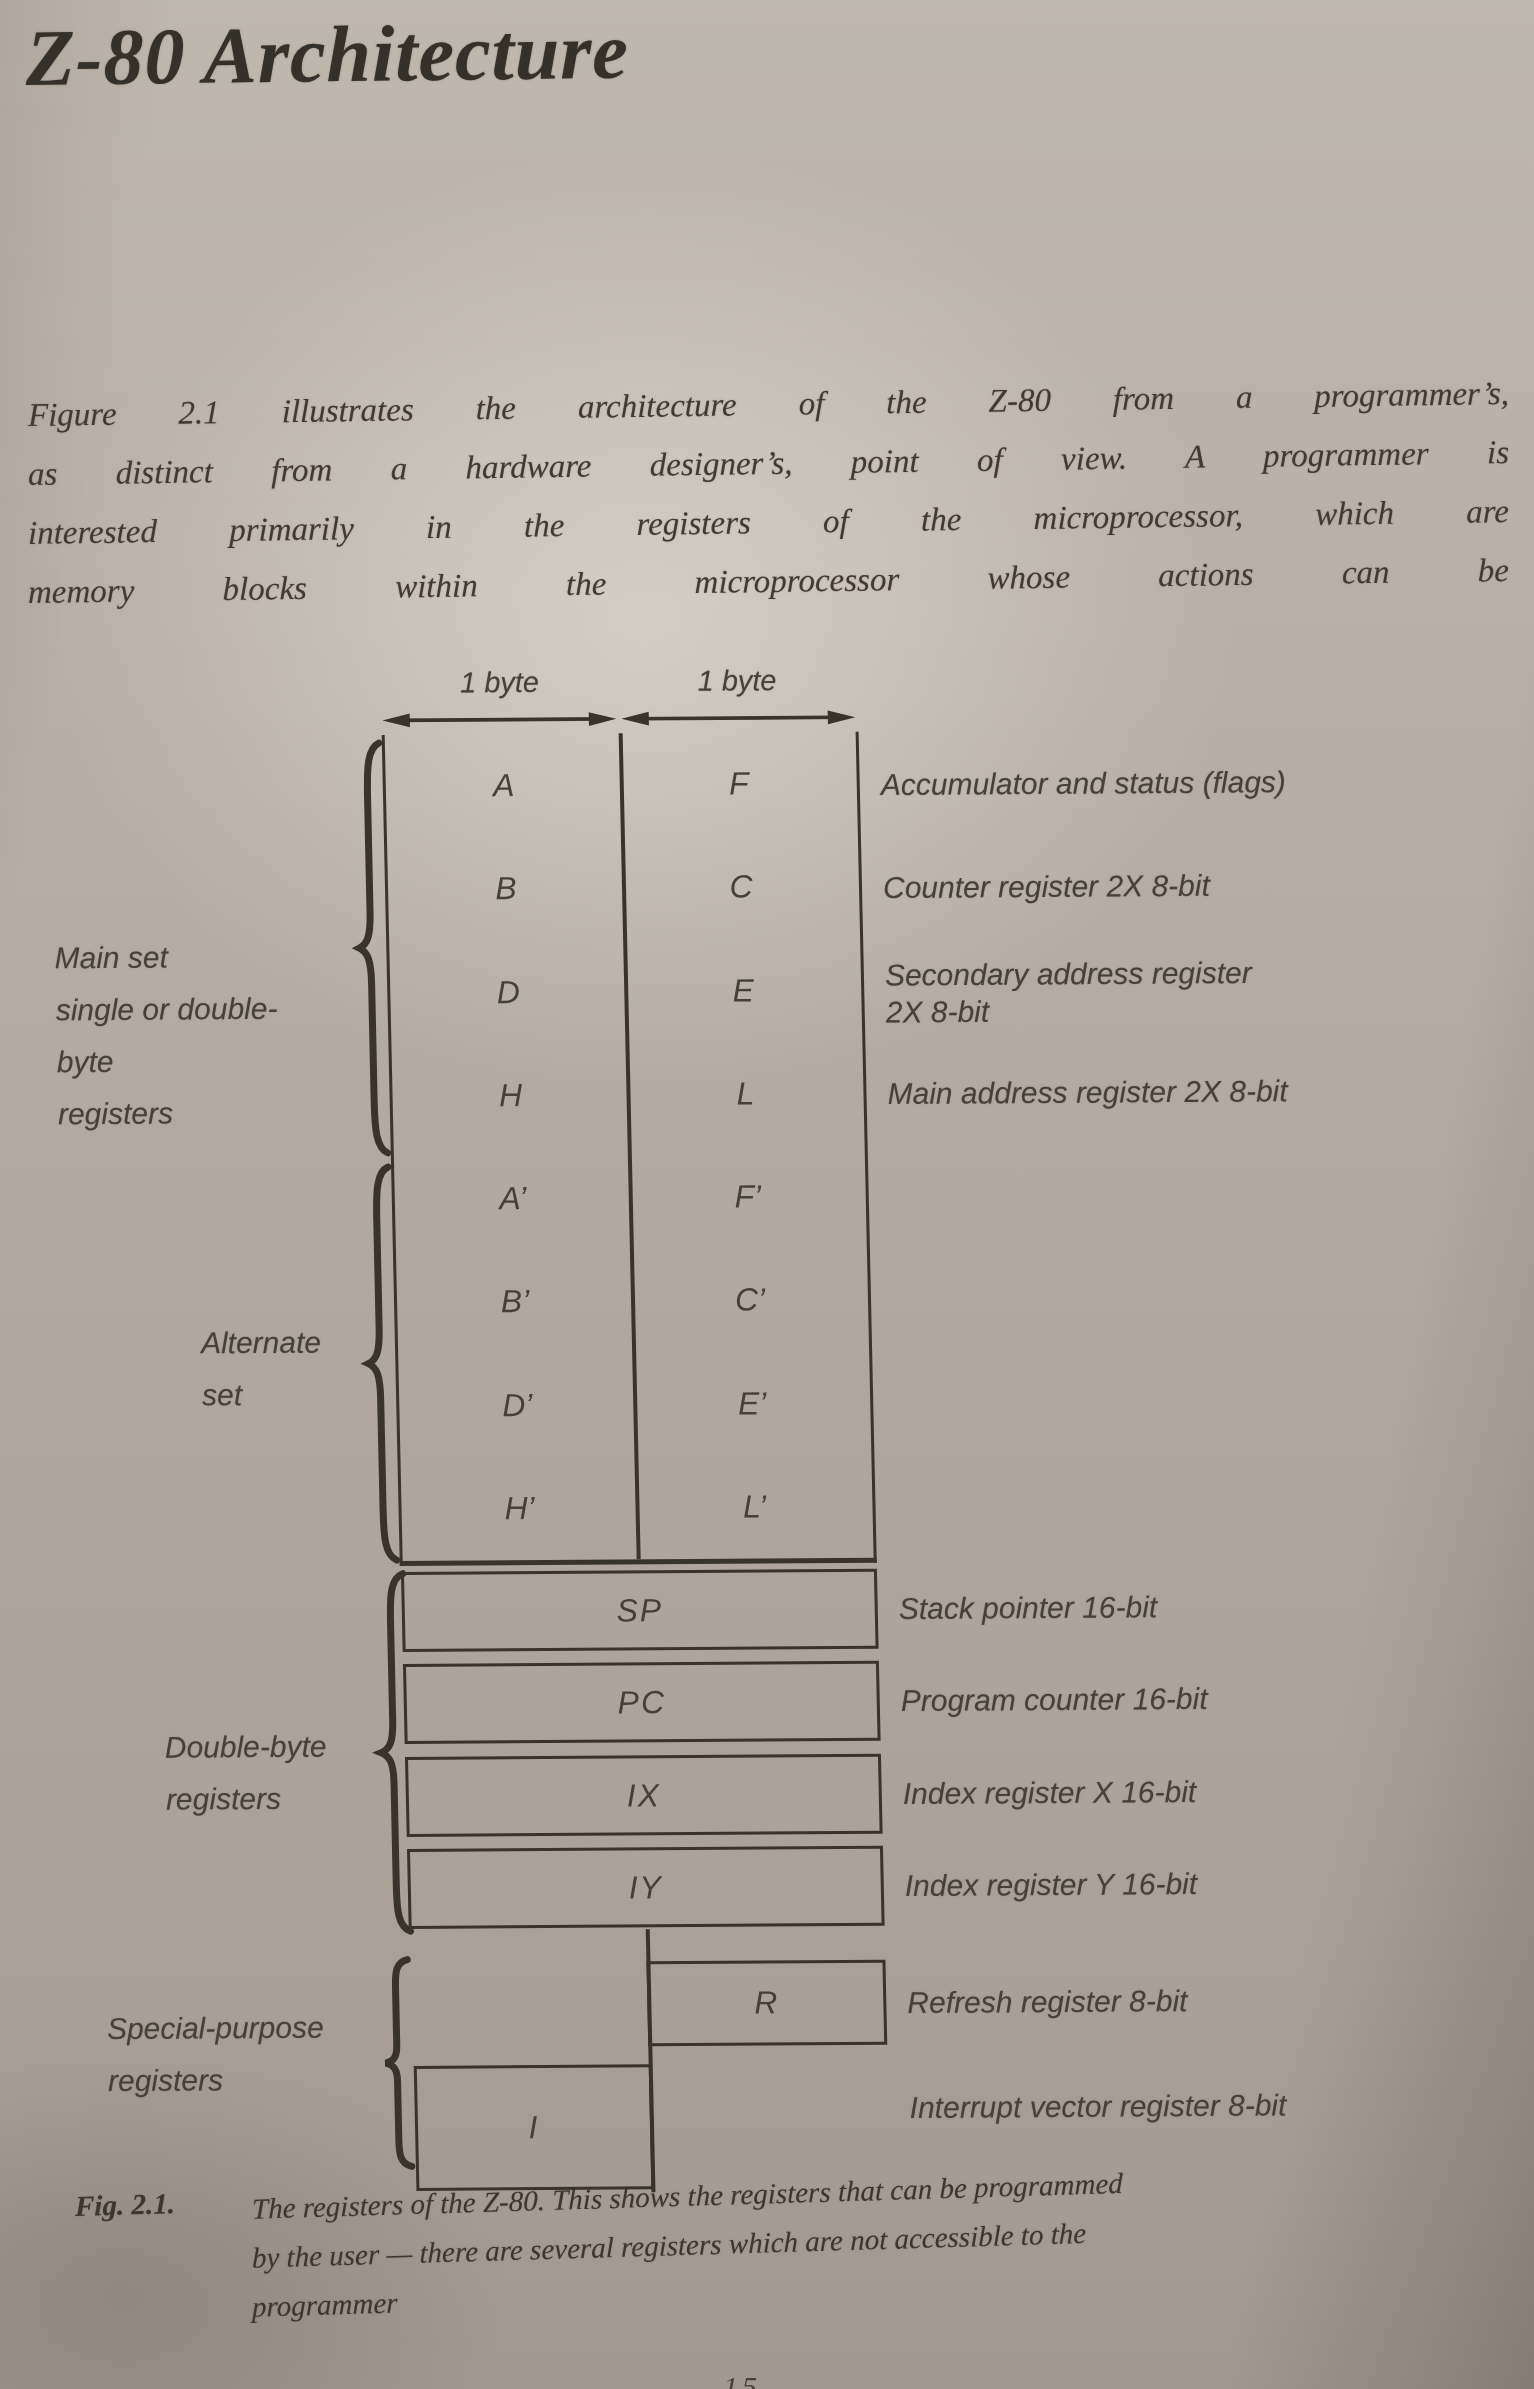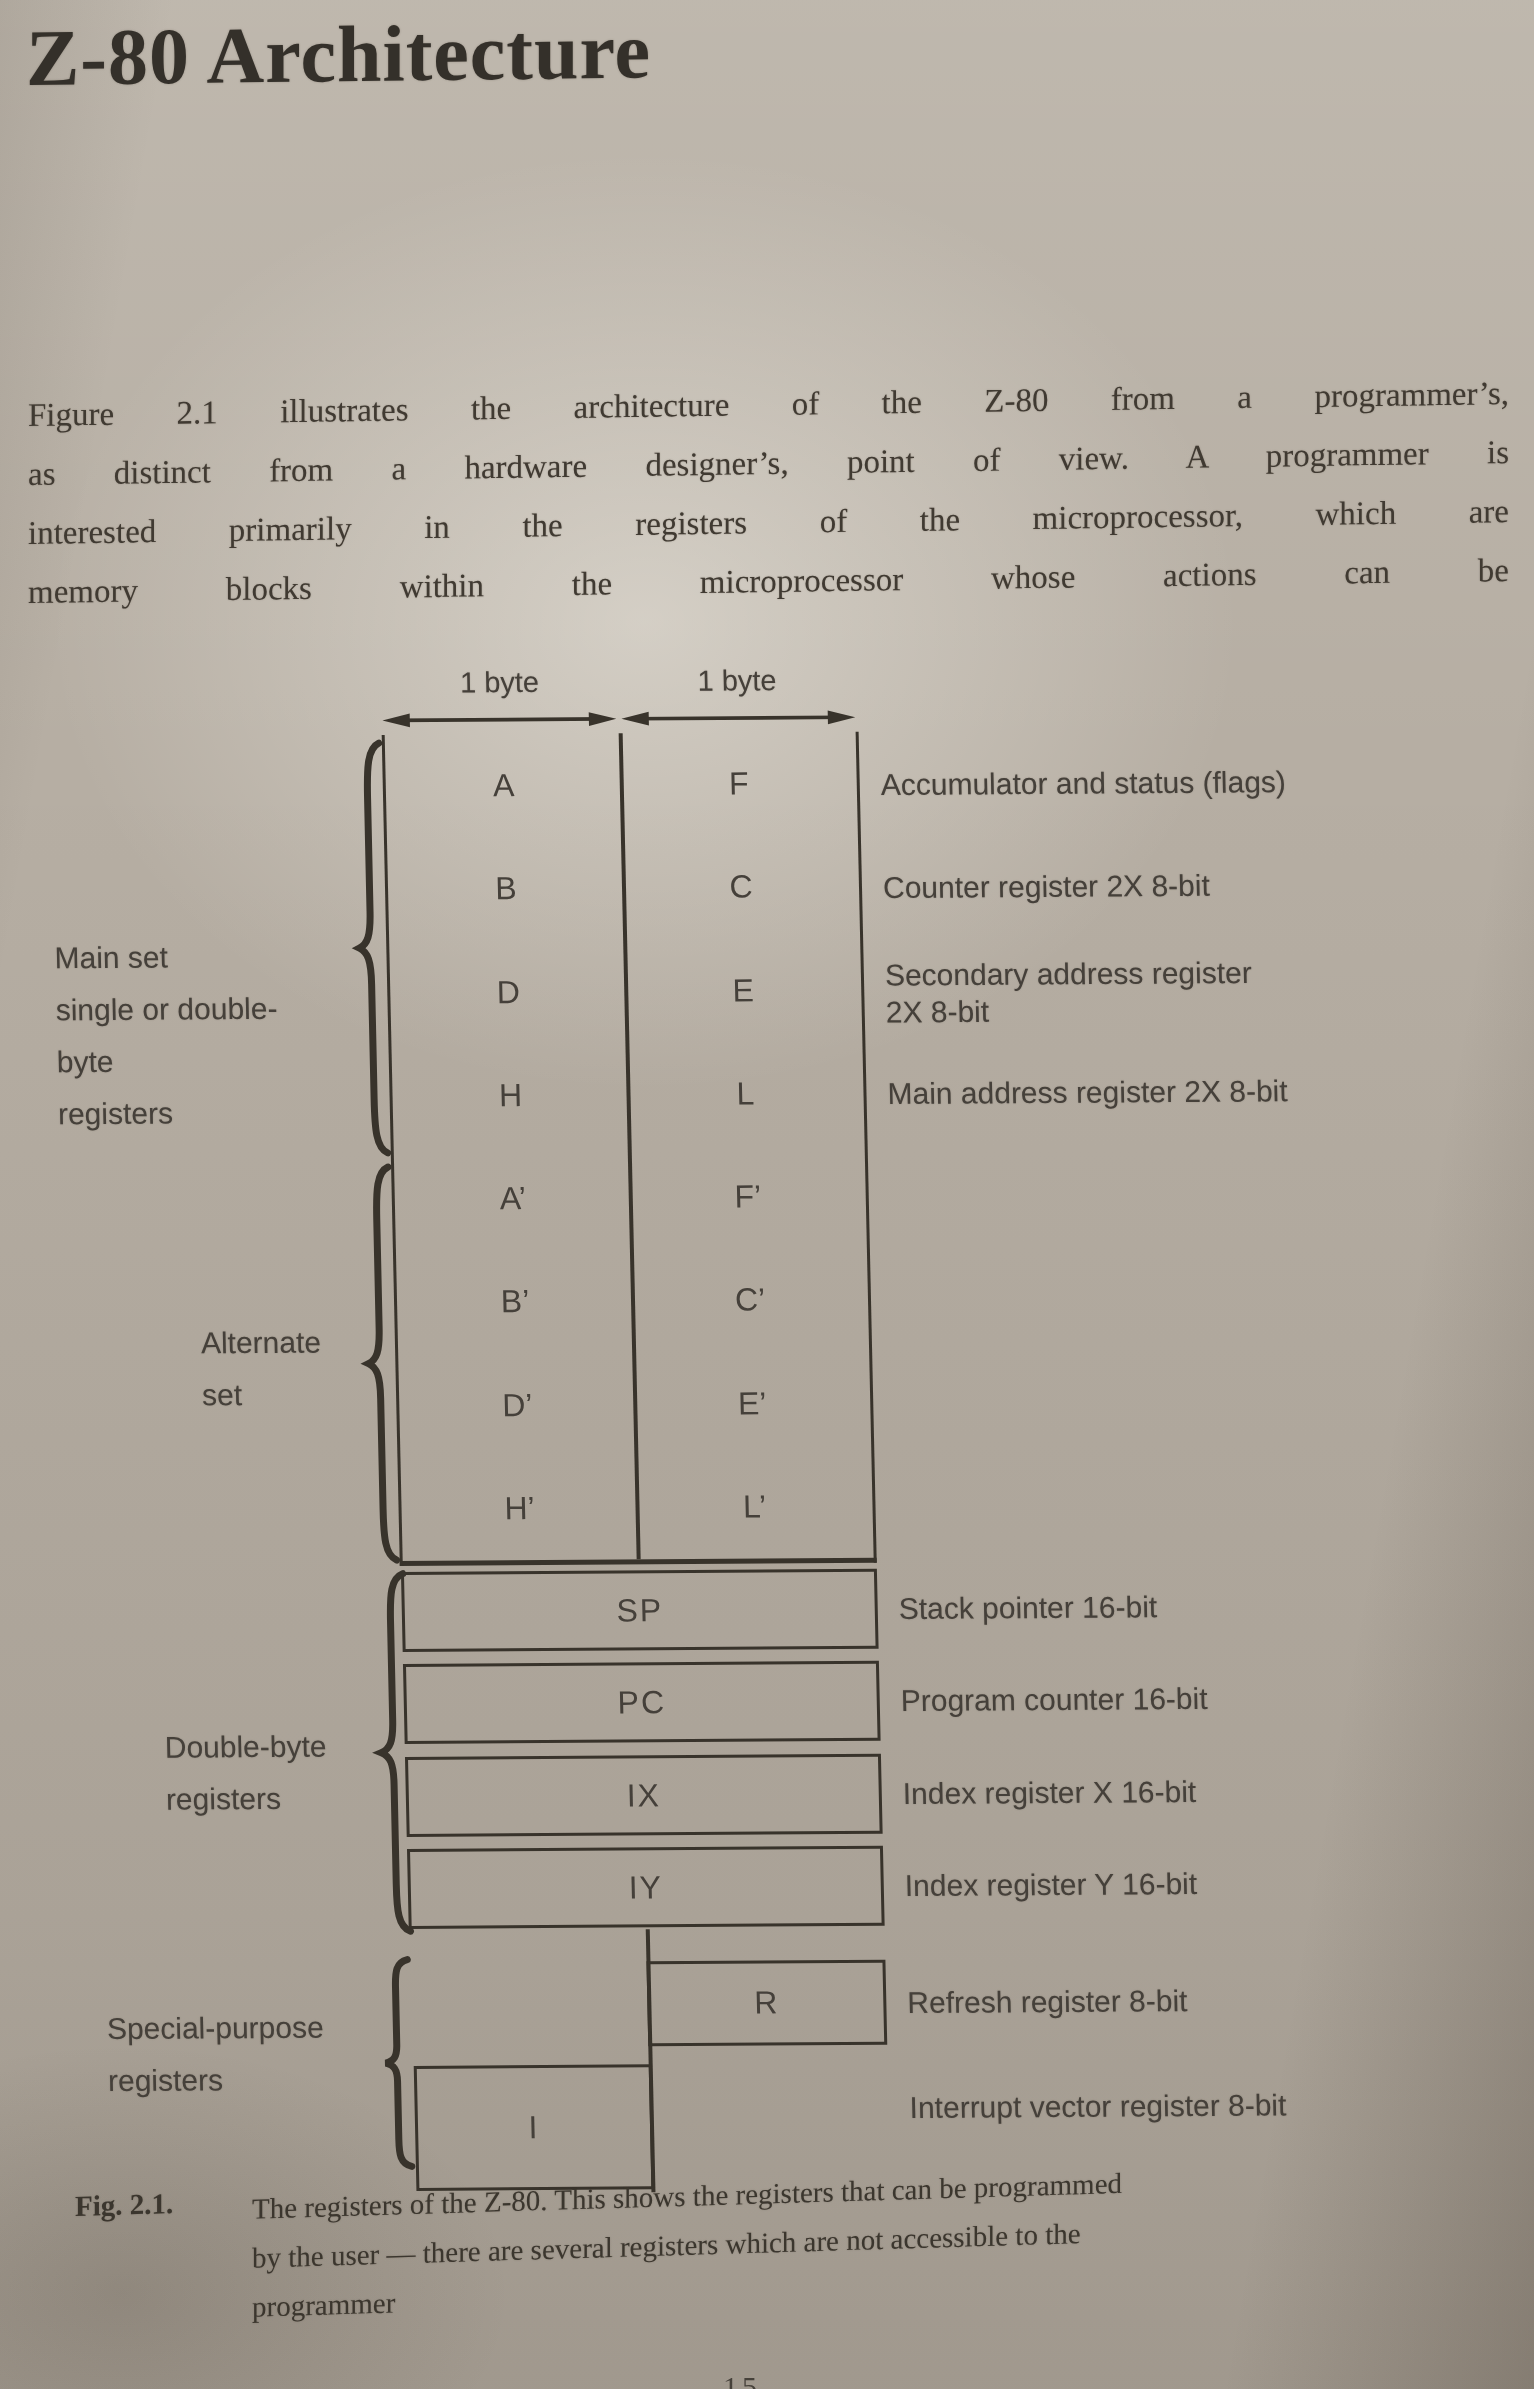--- a/index.html
+++ b/index.html
@@ -10,20 +10,21 @@
   .page{
     position:relative;width:1535px;height:2389px;overflow:hidden;
     background:
       radial-gradient(ellipse 962px 759px at 42% 26%, rgba(255,253,246,0.40), rgba(255,253,246,0) 62%),
       radial-gradient(ellipse 709px 456px at 8% 96%, rgba(30,22,12,0.14), rgba(30,22,12,0) 55%),
       linear-gradient(100deg, rgba(35,25,15,0.10) 0%, rgba(35,25,15,0) 9%, rgba(35,25,15,0) 84%, rgba(35,25,15,0.22) 100%),
       linear-gradient(to bottom, rgba(255,255,248,0.12) 0%, rgba(255,255,248,0) 32%, rgba(30,22,12,0.08) 80%, rgba(30,22,12,0.14) 100%),
       var(--paper);
     font-family:"Liberation Serif", serif;
     color:var(--ink);
+    font-style:italic;
   }
   .title{
     position:absolute;left:26px;top:13px;margin:0;
     font-size:80px;font-weight:bold;letter-spacing:1px;color:#34302a;
     transform:skewY(-0.7deg);transform-origin:left top;
     text-shadow:0 0 2px rgba(70,60,48,0.35);
     white-space:nowrap;
   }
   .para{
     position:absolute;left:28px;top:386px;width:1481px;

